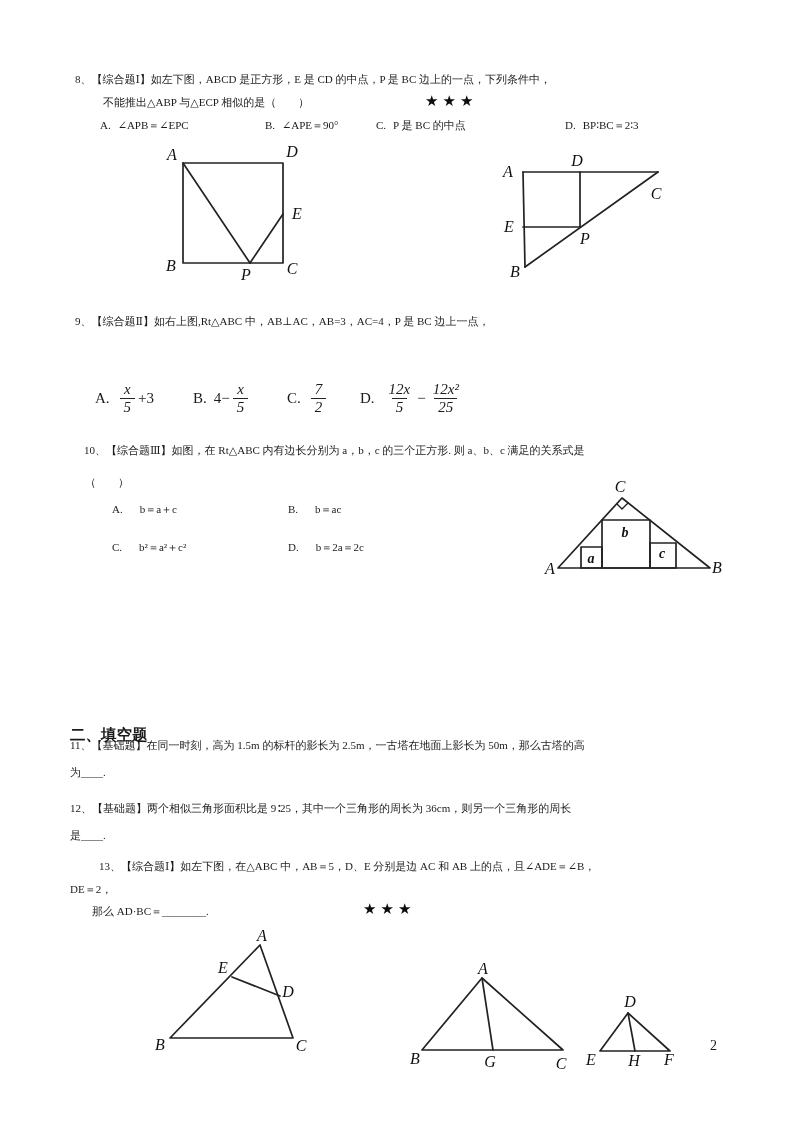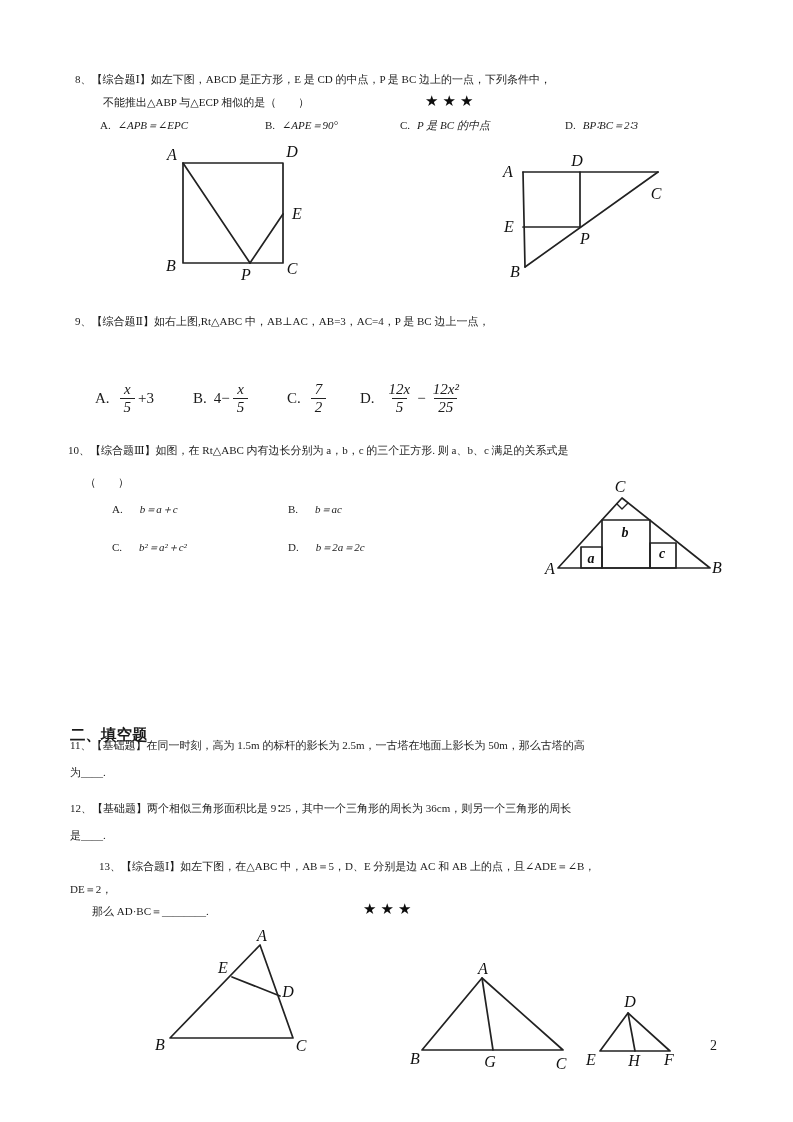--- a/index.html
+++ b/index.html
@@ -2,21 +2,21 @@
 <html><head>
 <meta charset="utf-8">
 <style>
   html,body{margin:0;padding:0;background:#fff;}
   .page{position:relative;width:793px;height:1122px;background:#ffffff;overflow:hidden;
         font-family:"Liberation Serif","DejaVu Serif",serif;color:#1b1b1b;}
   .t{position:absolute;white-space:nowrap;font-size:11px;line-height:19px;}
   .indent{left:103px;text-align:center;}
   .bold{font-weight:bold;font-size:15.5px;}
   .stars{position:absolute;font-size:15px;letter-spacing:4px;color:#0d0d0d;white-space:nowrap;}
-  .math{font-style:italic;}
+  .math{}
   .optlab{font-style:normal;margin-right:7px;}
   .opt{position:absolute;display:inline-flex;align-items:center;height:52px;font-size:15px;white-space:nowrap;}
   .frac{display:inline-flex;flex-direction:column;align-items:center;vertical-align:middle;
         margin:0 3px;font-style:italic;font-size:15px;}
   .frac .fd{border-top:1.3px solid #222;}
   .frac .fn,.frac .fd{padding:0 4px;line-height:17px;text-align:center;}
   svg{position:absolute;overflow:visible;}
   svg .ln{fill:none;stroke:#222;stroke-width:1.7;stroke-linecap:round;stroke-linejoin:round;}
   svg .thin{stroke-width:1.4;}
   svg text{font-size:16px;font-style:italic;fill:#101010;text-anchor:middle;
@@ -28,21 +28,21 @@
 <body>
 
 <div class="page">
 
   <div class="t" style="left:75px;top:70px;">8、【综合题Ⅰ】如左下图，ABCD 是正方形，E 是 CD 的中点，P 是 BC 边上的一点，下列条件中，</div>
   <div class="t indent" style="top:93px;">不能推出△ABP 与△ECP 相似的是（　　）</div>
   <div class="stars" style="left:425px;top:92px;">★★★</div>
 
   <div class="t" style="left:100px;top:116px;"><span class="optlab">A.</span><span class="math">∠APB＝∠EPC</span></div>
   <div class="t" style="left:265px;top:116px;"><span class="optlab">B.</span><span class="math">∠APE＝90°</span></div>
-  <div class="t" style="left:400px;top:116px;"><span class="optlab">C.</span><span class="math">P 是 BC 的中点</span></div>
+  <div class="t" style="left:376px;top:116px;"><span class="optlab">C.</span><span class="math">P 是 BC 的中点</span></div>
   <div class="t" style="left:565px;top:116px;"><span class="optlab">D.</span><span class="math">BP∶BC＝2∶3</span></div>
 
   <svg style="left:140px;top:140px;" width="195" height="152" viewBox="0 0 195 152">
     <rect class="ln" x="43" y="23" width="100" height="100" fill="none"></rect>
     <path class="ln" d="M43,23 L110,123"></path>
     <path class="ln" d="M110,123 L143,74"></path>
     <text x="32" y="20">A</text>
     <text x="152" y="17">D</text>
     <text x="157" y="79">E</text>
     <text x="31" y="131">B</text>
@@ -95,21 +95,21 @@
         <span class="fn">12x</span>
         <span class="fd">5</span>
       </span>
     <span>−</span>
     <span class="frac">
         <span class="fn">12x²</span>
         <span class="fd">25</span>
       </span>
   </div>
 
-  <div class="t" style="left:68px;top:441px;">10、【综合题Ⅲ】如图，在 Rt△ABC 内有边长分别为 a，b，c 的三个正方形. 则 a、b、c 满足的关系式是</div>
+  <div class="t" style="left:84px;top:441px;">10、【综合题Ⅲ】如图，在 Rt△ABC 内有边长分别为 a，b，c 的三个正方形. 则 a、b、c 满足的关系式是</div>
   <div class="t" style="left:85px;top:473px;">（　　）</div>
 
   <div class="t" style="left:112px;top:500px;"><span class="optlab math">A.</span><span class="math" style="margin-left:10px;">b＝a＋c</span></div>
   <div class="t" style="left:288px;top:500px;"><span class="optlab math">B.</span><span class="math" style="margin-left:10px;">b＝ac</span></div>
   <div class="t" style="left:112px;top:538px;"><span class="optlab math">C.</span><span class="math" style="margin-left:10px;">b²＝a²＋c²</span></div>
   <div class="t" style="left:288px;top:538px;"><span class="optlab math">D.</span><span class="math" style="margin-left:10px;">b＝2a＝2c</span></div>
 
   <svg style="left:540px;top:475px;" width="195" height="108" viewBox="0 0 195 108">
     <path class="ln" d="M18,93 L82,23 L170,93 Z"></path>
     <path class="ln thin" d="M77,29 L82,34 L88,28"></path>

